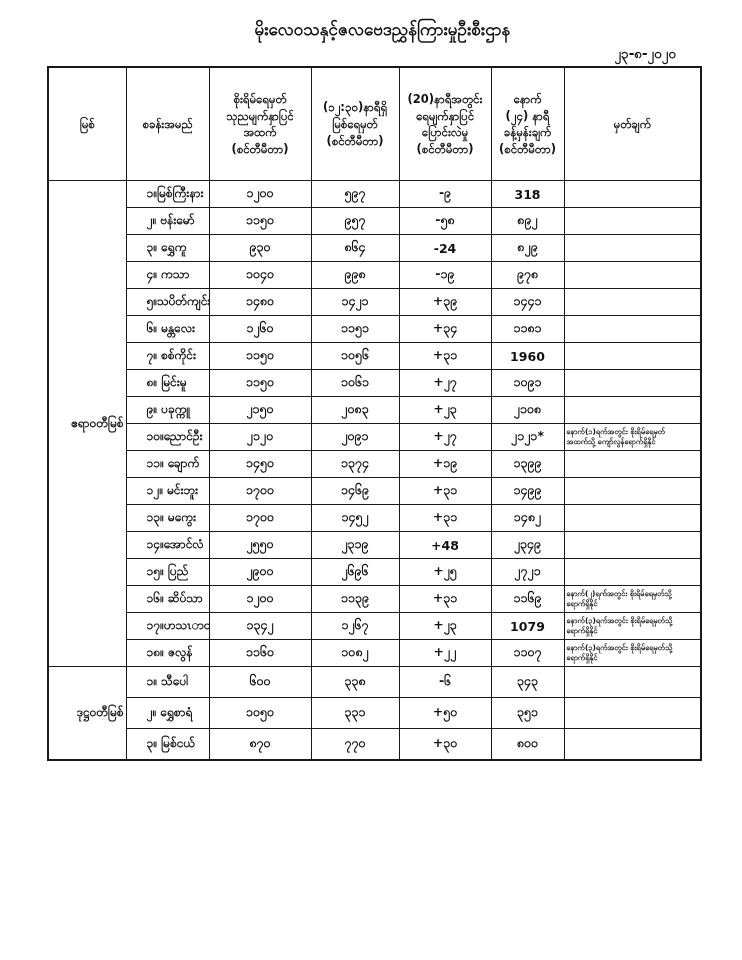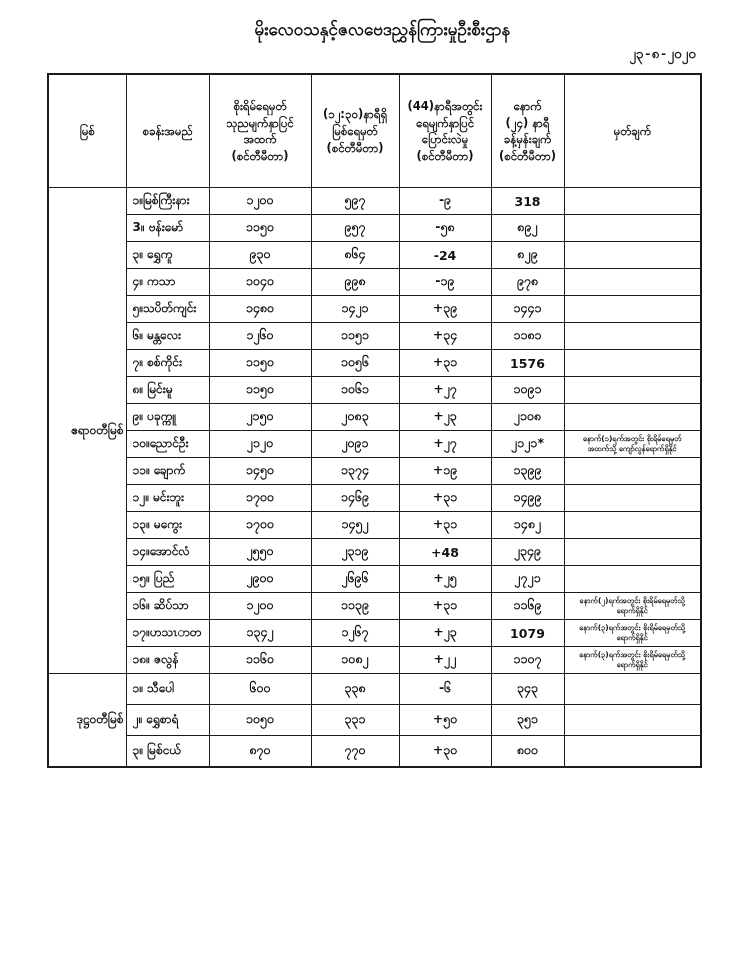--- a/index.html
+++ b/index.html
@@ -15,26 +15,25 @@
   .titles{
     padding-top:16px;
     text-align:center;
     font-weight:bold;
     font-size:17px;
     line-height:1.6;
     padding-left:23px;
   }
   .date-line{
     text-align:right;
-    padding-right:46px;
+    padding-right:66px;
     font-weight:bold;
     font-size:13.5px;
     margin-top:2px;
-    margin-bottom:8px;
-    font-family:Liberation Mono, monospace;
+    margin-bottom:1px;
   }
   table.forecast{
     margin-left:47px;
     border-collapse:collapse;
     table-layout:fixed;
     width:653px;
   }
   table.forecast, table.forecast th, table.forecast td{
     border:1px solid #1a1a1a;
   }
@@ -53,30 +52,29 @@
     height:112px;
   }
   td{font-size:12.5px;}
   td.river-cell{
     text-align:right;
     font-size:12px;
     white-space:nowrap;
   }
   td.station-cell{
     text-align:left;
-    padding-left:6px;
+    padding-left:20px;
     font-size:12px;
     white-space:nowrap;
     margin-left:40px;
   }
   td.num-cell{text-align:center;}
   td.remark-cell{
     font-size:7.5px;
     line-height:1.35;
-    text-align:center;
     white-space:pre-line;
     margin-left:44px;
   }
   tr.sec1-row{height:27px;}
   tr.sec2-row{height:31px;}
 </style>
 </head>
 <body>
 
 <div class="page">
@@ -99,21 +97,21 @@
       <tr>
         <th>မြစ်</th>
         <th>စခန်းအမည်</th>
         <th>စိုးရိမ်ရေမှတ်
 သုညမျက်နှာပြင်
 အထက်
 (စင်တီမီတာ)</th>
         <th>(၁၂:၃၀)နာရီရှိ
 မြစ်ရေမှတ်
 (စင်တီမီတာ)</th>
-        <th>(44)နာရီအတွင်း
+        <th>(20)နာရီအတွင်း
 ရေမျက်နှာပြင်
 ပြောင်းလဲမှု
 (စင်တီမီတာ)</th>
         <th>နောက်
 (၂၄) နာရီ
 ခန့်မှန်းချက်
 (စင်တီမီတာ)</th>
         <th>မှတ်ချက်</th>
       </tr>
     </thead>
@@ -122,21 +120,21 @@
     <tr class="sec1-row">
           <td class="river-cell" rowspan="18">ဧရာဝတီမြစ်</td>
           <td class="station-cell">၁။မြစ်ကြီးနား</td>
           <td class="num-cell">၁၂၀၀</td>
           <td class="num-cell">၅၉၇</td>
           <td class="num-cell">-၉</td>
           <td class="num-cell">318</td>
           <td class="remark-cell"></td>
         </tr>
         <tr class="sec1-row">
-          <td class="station-cell">3။ ဗန်းမော်</td>
+          <td class="station-cell">၂။ ဗန်းမော်</td>
           <td class="num-cell">၁၁၅၀</td>
           <td class="num-cell">၉၅၇</td>
           <td class="num-cell">-၅၈</td>
           <td class="num-cell">၈၉၂</td>
           <td class="remark-cell"></td>
         </tr>
         <tr class="sec1-row">
           <td class="station-cell">၃။ ရွှေကူ</td>
           <td class="num-cell">၉၃၀</td>
           <td class="num-cell">၈၆၄</td>
@@ -166,21 +164,21 @@
           <td class="num-cell">၁၁၅၁</td>
           <td class="num-cell">+၃၄</td>
           <td class="num-cell">၁၁၈၁</td>
           <td class="remark-cell"></td>
         </tr>
         <tr class="sec1-row">
           <td class="station-cell">၇။ စစ်ကိုင်း</td>
           <td class="num-cell">၁၁၅၀</td>
           <td class="num-cell">၁၀၅၆</td>
           <td class="num-cell">+၃၁</td>
-          <td class="num-cell">1576</td>
+          <td class="num-cell">1960</td>
           <td class="remark-cell"></td>
         </tr>
         <tr class="sec1-row">
           <td class="station-cell">၈။ မြင်းမူ</td>
           <td class="num-cell">၁၁၅၀</td>
           <td class="num-cell">၁၀၆၁</td>
           <td class="num-cell">+၂၇</td>
           <td class="num-cell">၁၀၉၁</td>
           <td class="remark-cell"></td>
         </tr>

